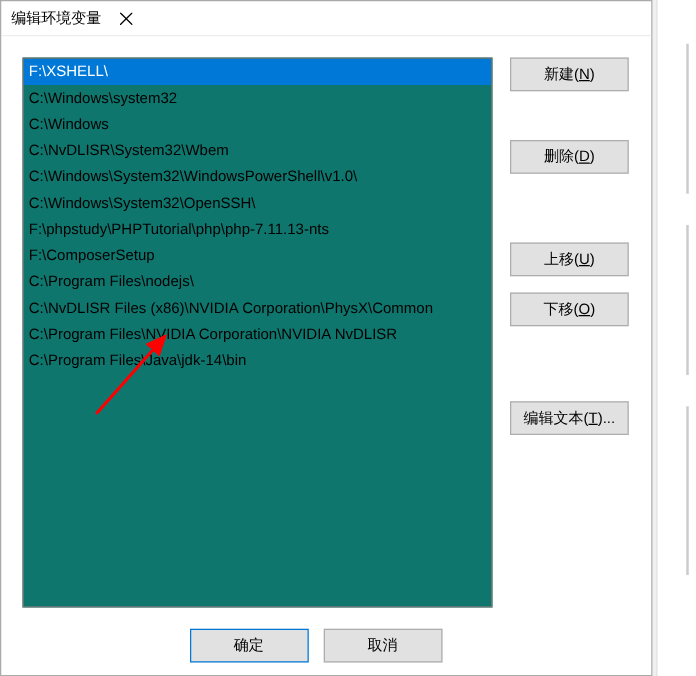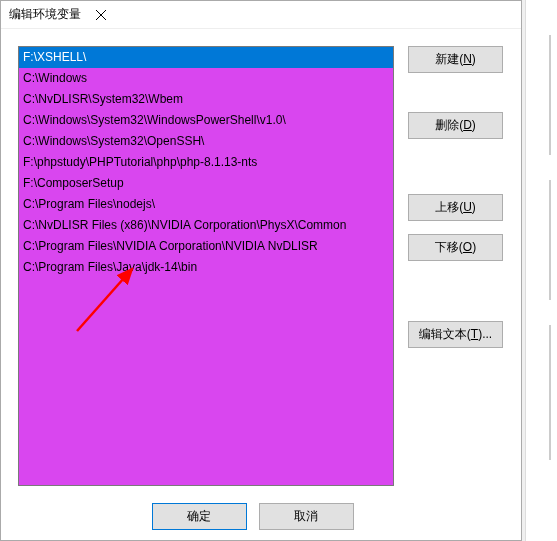--- a/index.html
+++ b/index.html
@@ -53,21 +53,21 @@
 .content {
   flex: 1;
   display: flex;
   padding: 17px 17px 0 17px;
   gap: 14px;
 }
 .listbox {
   width: 376px;
   height: 440px;
   border: 1px solid #7a7a7a;
-  background: #d946ef;
+  background: #0f766e;
   overflow: hidden;
   position: relative;
 }
 .list-item {
   height: 21px;
   line-height: 21px;
   padding: 0 4px;
   font-size: 12px;
   white-space: nowrap;
   overflow: hidden;
@@ -130,25 +130,26 @@
       <svg width="10" height="10" viewBox="0 0 10 10">
         <line x1="0" y1="0" x2="10" y2="10" stroke="black" stroke-width="1"></line>
         <line x1="10" y1="0" x2="0" y2="10" stroke="black" stroke-width="1"></line>
       </svg>
     </div>
   </div>
 
   <div class="content">
     <div class="listbox" id="listbox">
         <div class="list-item selected">F:\XSHELL\</div>
+        <div class="list-item">C:\Windows\system32</div>
         <div class="list-item">C:\Windows</div>
         <div class="list-item">C:\NvDLISR\System32\Wbem</div>
         <div class="list-item">C:\Windows\System32\WindowsPowerShell\v1.0\</div>
         <div class="list-item">C:\Windows\System32\OpenSSH\</div>
-        <div class="list-item">F:\phpstudy\PHPTutorial\php\php-8.1.13-nts</div>
+        <div class="list-item">F:\phpstudy\PHPTutorial\php\php-7.11.13-nts</div>
         <div class="list-item">F:\ComposerSetup</div>
         <div class="list-item">C:\Program Files\nodejs\</div>
         <div class="list-item">C:\NvDLISR Files (x86)\NVIDIA Corporation\PhysX\Common</div>
         <div class="list-item">C:\Program Files\NVIDIA Corporation\NVIDIA NvDLISR</div>
         <div class="list-item">C:\Program Files\Java\jdk-14\bin</div>
       </div>
 
     <div class="side-buttons">
       <button class="wbtn">
         <span>新建</span>(<span class="ul">N</span>)

